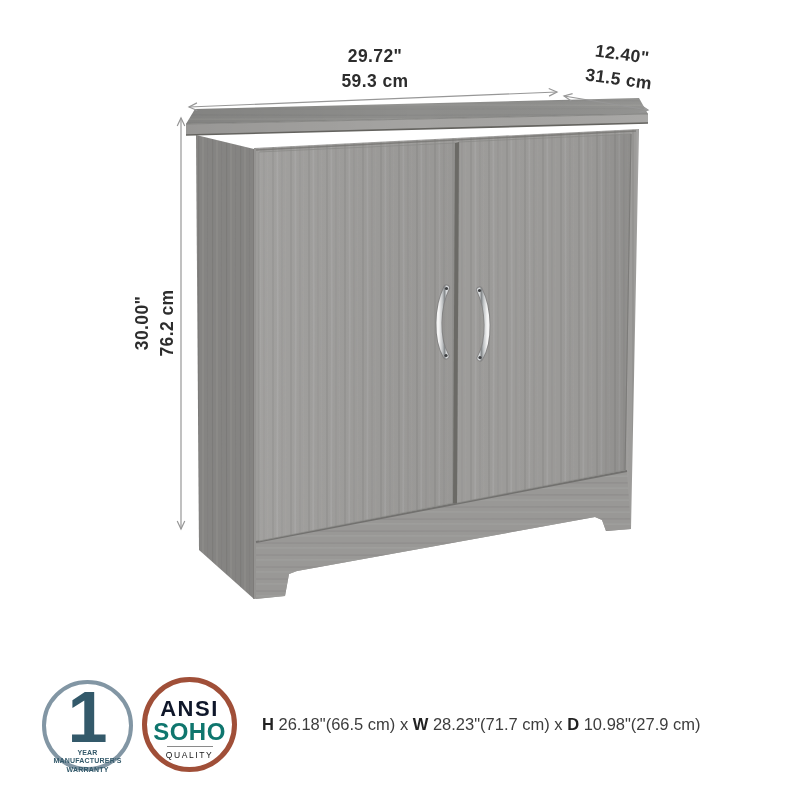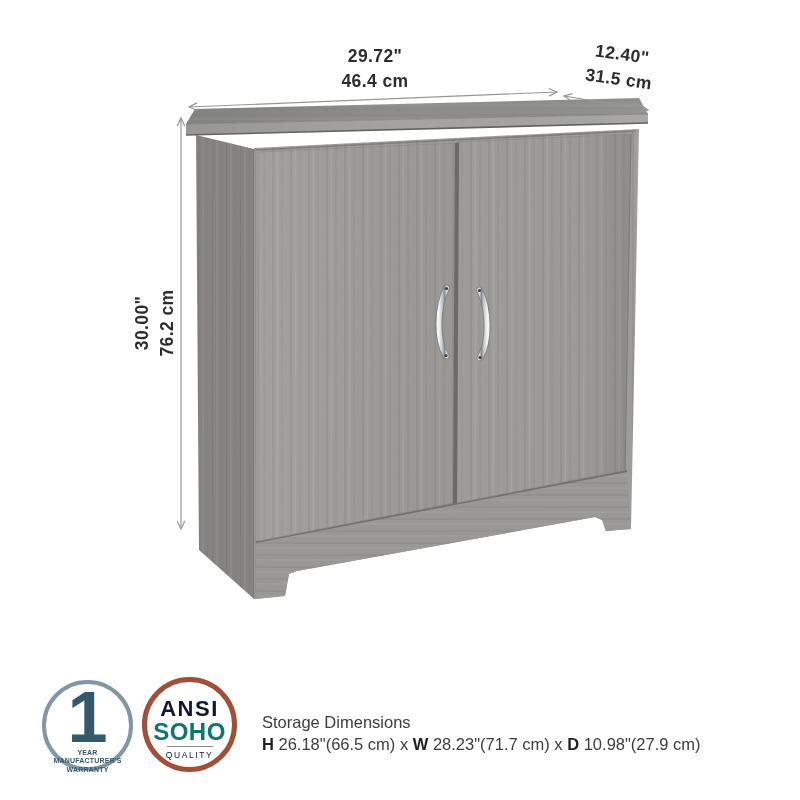--- a/index.html
+++ b/index.html
@@ -176,21 +176,21 @@
 
     <g stroke="#979797" stroke-width="1.2">
       <line x1="189" y1="107" x2="557" y2="92" marker-start="url(#arr)" marker-end="url(#arr)"></line>
       <line x1="564" y1="96" x2="648" y2="110" marker-start="url(#arr)" marker-end="url(#arr)"></line>
       <line x1="181" y1="118" x2="181" y2="529" marker-start="url(#arr)" marker-end="url(#arr)"></line>
     </g>
   </svg>
 
   <div class="dim-label dim-width">
     <div>29.72"</div>
-    <div>46.4 cm</div>
+    <div>59.3 cm</div>
   </div>
 
   <div class="dim-label dim-depth">
     <div>12.40"</div>
     <div>31.5 cm</div>
   </div>
 
   <div class="dim-label dim-height">
     <div>30.00"</div>
     <div>76.2 cm</div>
@@ -203,17 +203,16 @@
   </div>
 
   <div class="badge badge-quality">
     <div class="ansi">ANSI</div>
     <div class="soho">SOHO</div>
     <div class="rule"></div>
     <div class="quality">QUALITY</div>
   </div>
 
   <div class="storage">
-    <div>Storage Dimensions</div>
     <div class="line2"><b>H</b><span> 26.18"(66.5 cm) x </span><b>W</b><span> 28.23"(71.7 cm) x </span><b>D</b><span> 10.98"(27.9 cm)</span></div>
   </div>
 
 </div>
 
 </body></html>

